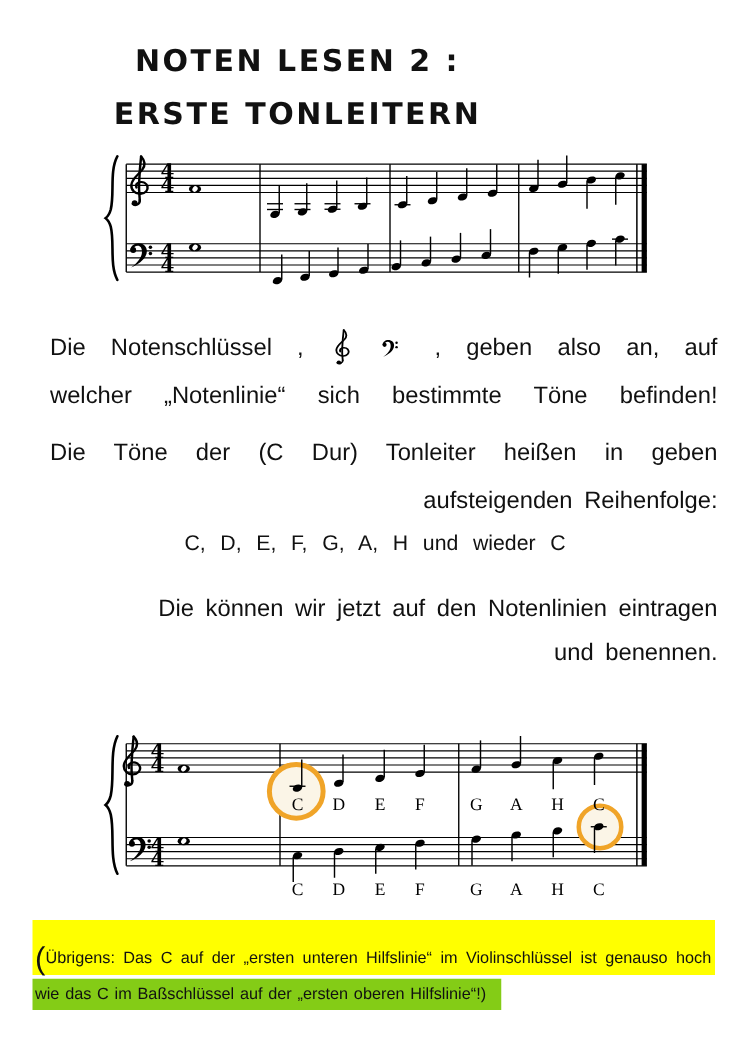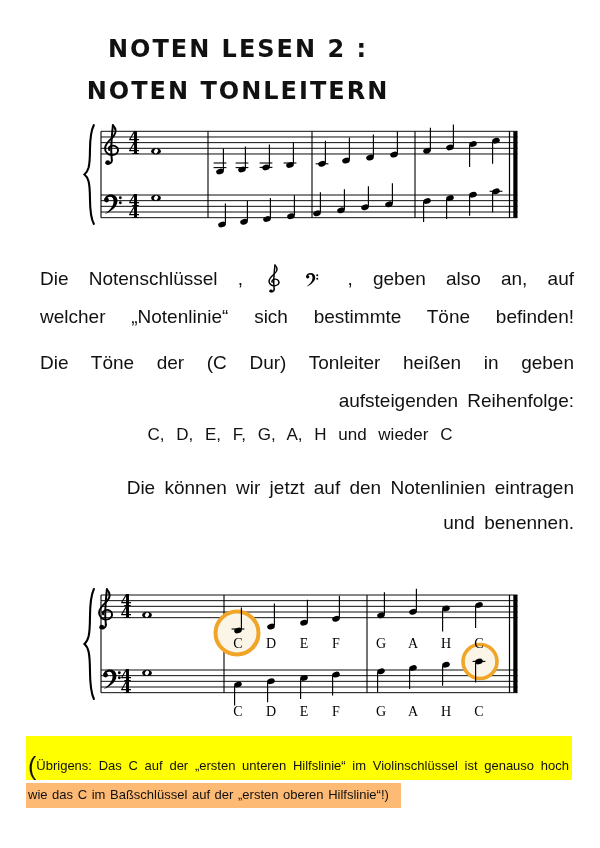--- a/index.html
+++ b/index.html
@@ -207,21 +207,21 @@
       <text x="413" y="648" font-size="14" font-family="&quot;Liberation Serif&quot;,serif" font-weight="normal" text-anchor="middle" fill="#000">A</text>
       <text x="413" y="716" font-size="14" font-family="&quot;Liberation Serif&quot;,serif" font-weight="normal" text-anchor="middle" fill="#000">A</text>
       <text x="446" y="648" font-size="14" font-family="&quot;Liberation Serif&quot;,serif" font-weight="normal" text-anchor="middle" fill="#000">H</text>
       <text x="446" y="716" font-size="14" font-family="&quot;Liberation Serif&quot;,serif" font-weight="normal" text-anchor="middle" fill="#000">H</text>
       <text x="479" y="648" font-size="14" font-family="&quot;Liberation Serif&quot;,serif" font-weight="normal" text-anchor="middle" fill="#000">C</text>
       <text x="479" y="716" font-size="14" font-family="&quot;Liberation Serif&quot;,serif" font-weight="normal" text-anchor="middle" fill="#000">C</text>
     </svg>
 
   <div class="title">
     <div>NOTEN LESEN 2 :</div>
-    <div>NOTEN TONLEITERN</div>
+    <div>ERSTE TONLEITERN</div>
   </div>
 
   <div class="para" style="top:260px">
     <div class="jline">
       <span>Die Notenschlüssel ,</span>
       <svg class="clef-t" width="15" height="31">
           <g transform="translate(1 0.5) scale(0.62 0.5)" fill="none" stroke="#000" stroke-width="2.4" stroke-linecap="round">
             <path d="M14.5 3 C18.5 8 19 13 15.5 18 C11 24 5.5 28 5 34.5 C4.5 40.5 9 45 14 44.6 C18.8 44.2 21.5 40.4 20.7 36.4 C19.9 32.6 16 30.4 12.6 31.8 C10.3 32.8 9.2 35.2 10 37.6"></path>
             <path d="M14.5 3 C13.5 13 12.8 25 12.5 33 C12.2 41 13 47 13.2 51.5"></path>
             <path d="M13.2 51.5 C13.6 56 8.5 58.5 6.3 55.7"></path>
@@ -250,16 +250,16 @@
 
   <div class="para" style="top:470px;line-height:35px">
     <div class="centerline">Die können wir jetzt auf den Notenlinien eintragen</div>
     <div class="centerline">und benennen.</div>
   </div>
 
   <div class="footnote" style="top:736px">
     <div class="fn1" style="background: rgb(255, 255, 0);">
       <span class="paren">(</span><span>Übrigens: Das C auf der „ersten unteren Hilfslinie“ im Violinschlüssel ist genauso hoch</span>
     </div>
-    <div class="fn2" style="background: #fdba74;">wie das C im Baßschlüssel auf der „ersten oberen Hilfslinie“!)</div>
+    <div class="fn2" style="background: #84cc16;">wie das C im Baßschlüssel auf der „ersten oberen Hilfslinie“!)</div>
   </div>
 
 </div>
 
 </body></html>

